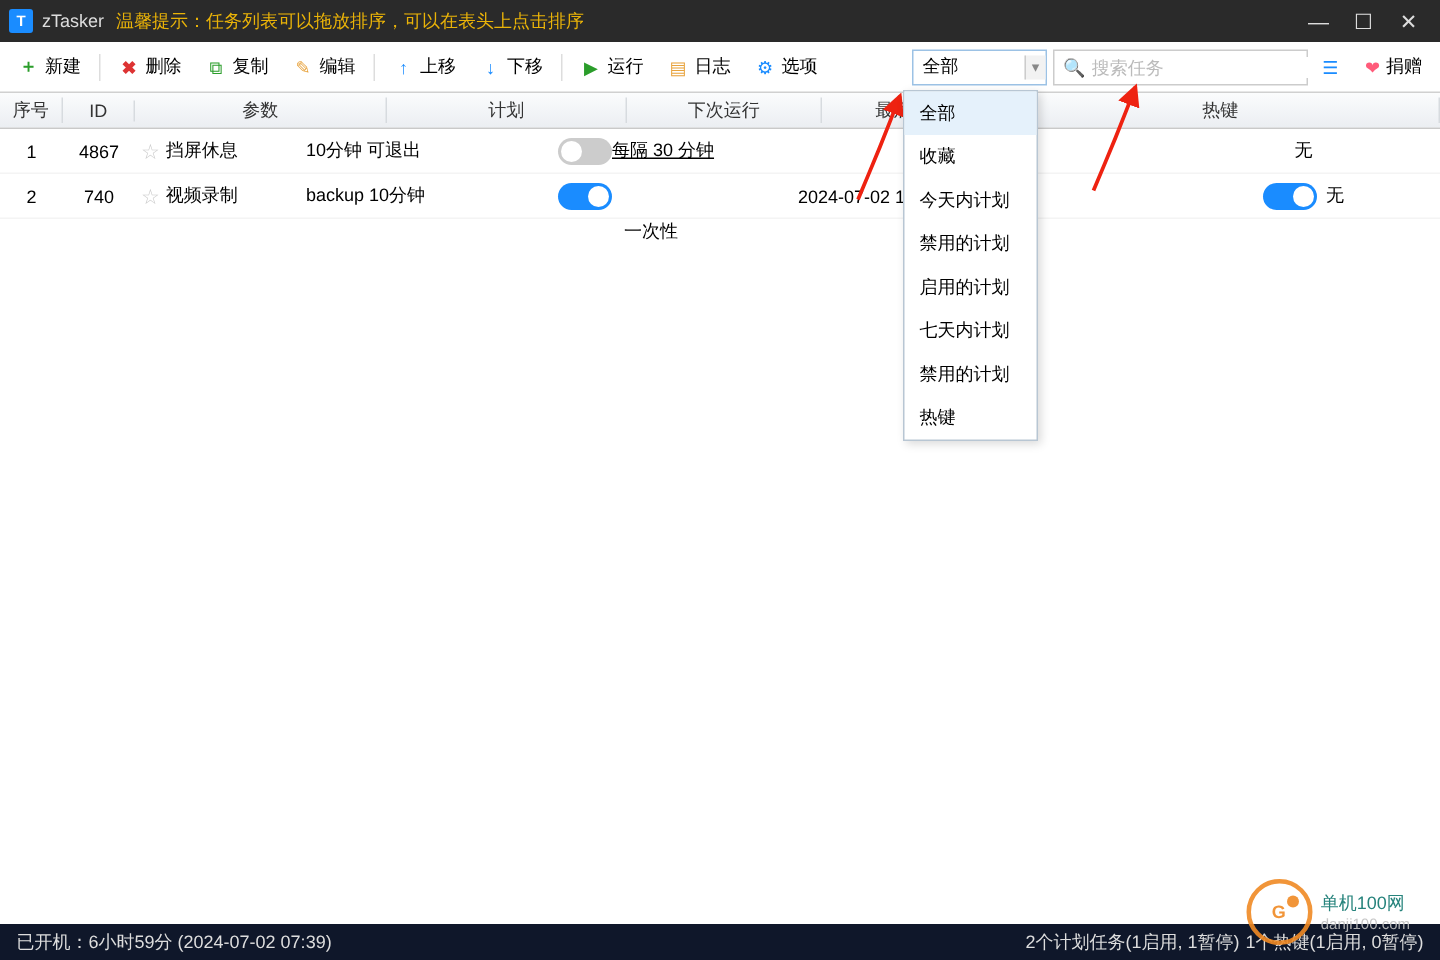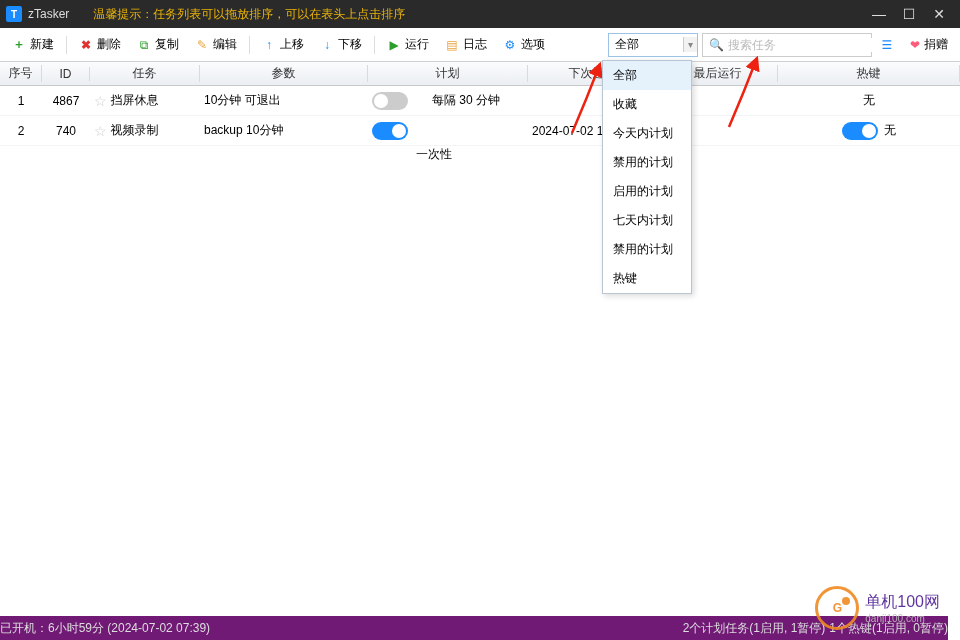--- a/index.html
+++ b/index.html
@@ -1,20 +1,20 @@
 <!DOCTYPE html>
 <html><head>
 <meta charset="utf-8">
 <style>
 * { margin: 0; padding: 0; box-sizing: border-box; font-family: "Microsoft YaHei", sans-serif; font-size: 12px; }
 body { width: 960px; height: 640px; background: #fff; overflow: hidden; position: relative; }
 
 .titlebar { height: 28px; background: #2a2a2a; color: #ddd; display: flex; align-items: center; padding: 0 6px; }
 .titlebar .app-icon { width: 16px; height: 16px; background: #1a8cff; border-radius: 2px; display: flex; align-items: center; justify-content: center; color: #fff; font-weight: bold; margin-right: 6px; font-size: 10px; }
-.titlebar .app-name { font-size: 12px; margin-right: 24px; }
+.titlebar .app-name { font-size: 12px; margin-right: 8px; }
 .titlebar .tip { color: #eab308; font-size: 12px; flex: 1; }
 .titlebar .win-btn { width: 30px; text-align: center; color: #ddd; font-size: 14px; cursor: pointer; }
 
 .toolbar { height: 34px; border-bottom: 1px solid #d0d0d0; display: flex; align-items: center; padding: 0 4px; background: #fff; }
 .tb-btn { display: flex; align-items: center; padding: 4px 8px; cursor: pointer; border-radius: 2px; }
 .tb-btn .ic { width: 14px; height: 14px; margin-right: 4px; display: flex; align-items: center; justify-content: center; }
 .sep { width: 1px; height: 18px; background: #ddd; margin: 0 4px; }
 .toolbar-right { margin-left: auto; display: flex; align-items: center; gap: 4px; }
 .filter-sel { position: relative; width: 90px; height: 24px; border: 1px solid #9cc2e5; display: flex; align-items: center; padding: 0 6px; background: #fff; }
 .filter-sel .dd-arrow { margin-left: auto; color: #888; font-size: 10px; background: #f2f2f2; padding: 2px 4px; border-left: 1px solid #ccc; margin-right: -6px; }
@@ -47,27 +47,27 @@
 .toggle .knob { position: absolute; width: 14px; height: 14px; background: #fff; border-radius: 50%; top: 2px; }
 .toggle.off .knob { left: 2px; }
 .toggle.on .knob { right: 2px; }
 
 .dropdown { position: absolute; top: 60px; left: 602px; width: 90px; background: #fff; border: 1px solid #b8c6d3; box-shadow: 2px 2px 6px rgba(0,0,0,0.15); z-index: 100; }
 .dropdown .item { padding: 6px 10px; cursor: pointer; font-size: 12px; }
 .dropdown .item.hl { background: #e5f1fb; }
 
 .arrow-annot { position: absolute; pointer-events: none; z-index: 50; }
 
-.statusbar { position: absolute; bottom: 0; left: 0; right: 12px; height: 24px; background: #701a75; color: #ddd; display: flex; align-items: center; padding: 0 0; font-size: 12px; }
+.statusbar { position: absolute; bottom: 0; left: 0; right: 0; height: 24px; background: #0f172a; color: #ddd; display: flex; align-items: center; padding: 0 11px; font-size: 12px; }
 .statusbar .right { margin-left: auto; display: flex; gap: 4px; }
 
 .watermark { position: absolute; right: 20px; bottom: 10px; z-index: 30; display: flex; align-items: center; gap: 6px; opacity: 0.9; }
 .watermark .circle { width: 44px; height: 44px; border: 3px solid #f08a24; border-radius: 50%; display: flex; align-items: center; justify-content: center; color: #f08a24; font-size: 16px; font-weight: bold; position: relative; }
 .watermark .eye { position: absolute; width: 8px; height: 8px; background: #f08a24; border-radius: 50%; top: 8px; right: 6px; }
-.watermark .txt { color: #4c1d95; font-size: 16px; }
+.watermark .txt { color: #0f766e; font-size: 12px; }
 .watermark .sub { color: #c0c0c0; font-size: 10px; }
 </style>
 </head>
 <body>
 
 <div class="titlebar">
   <div class="app-icon">T</div>
   <div class="app-name">zTasker</div>
   <div class="tip">温馨提示：任务列表可以拖放排序，可以在表头上点击排序</div>
   <div class="win-btn">—</div>
@@ -129,39 +129,38 @@
     <div class="donate">
       <span style="color:#ff5b7a;">❤</span>
       <span>捐赠</span>
     </div>
   </div>
 </div>
 
 <div class="headers">
   <div class="col c-seq">序号</div>
   <div class="col c-id">ID</div>
-  <div class="col c-task">任务</div>
   <div class="col c-param">参数</div>
   <div class="col c-plan">计划</div>
   <div class="col c-next">下次运行</div>
   <div class="col c-last">最后运行</div>
   <div class="col c-hotkey">热键</div>
 </div>
 
 <div id="rows">
     <div class="row">
       <div class="cell c-seq">1</div>
       <div class="cell c-id">4867</div>
       <div class="cell c-task left"><span class="star">☆</span>挡屏休息</div>
       <div class="cell c-param left">10分钟 可退出</div>
       <div class="cell c-plan left">
         <span class="toggle off">
           <span class="knob"></span>
         </span>
-        <span style="margin-left:24px;">每隔 30 分钟</span>
+        <span style="margin-left:0;text-decoration:underline;">每隔 30 分钟</span>
       </div>
       <div class="cell c-next left"></div>
       <div class="cell c-last"></div>
       <div class="cell c-hotkey">无</div>
     </div>
     <div class="row">
       <div class="cell c-seq">2</div>
       <div class="cell c-id">740</div>
       <div class="cell c-task left"><span class="star">☆</span>视频录制</div>
       <div class="cell c-param left">backup 10分钟</div>

